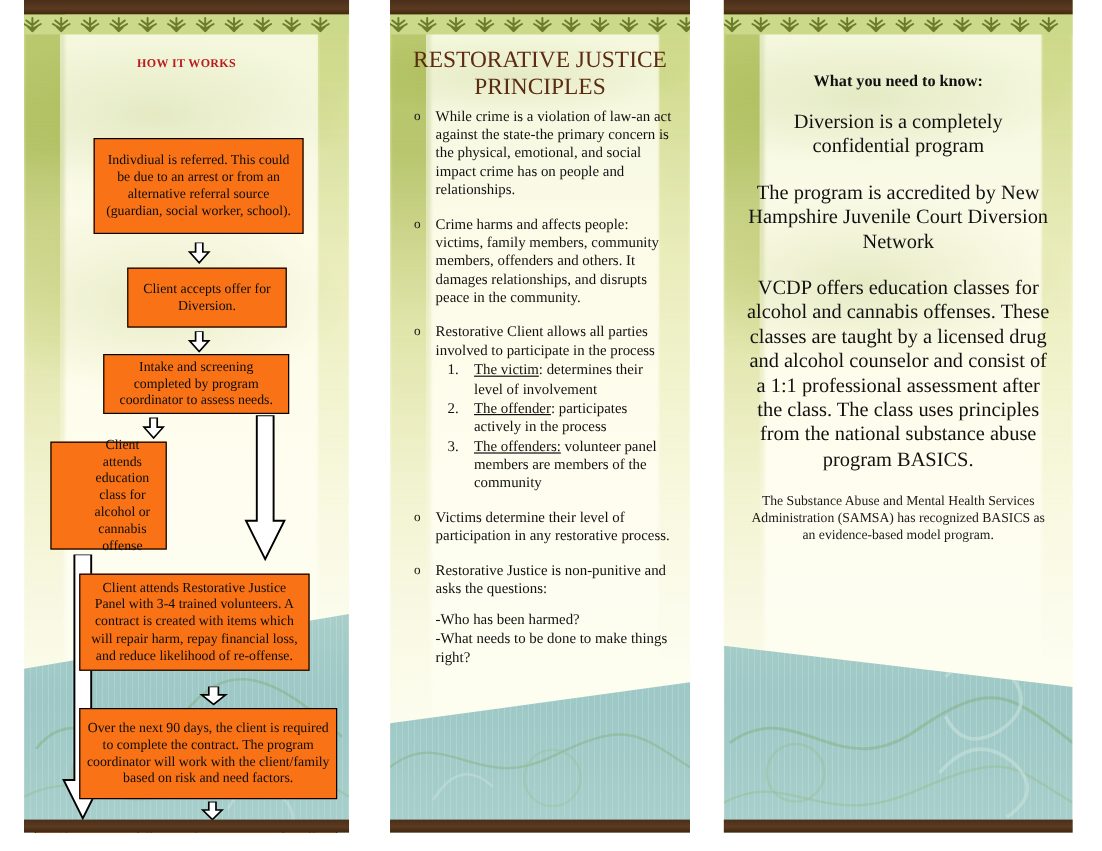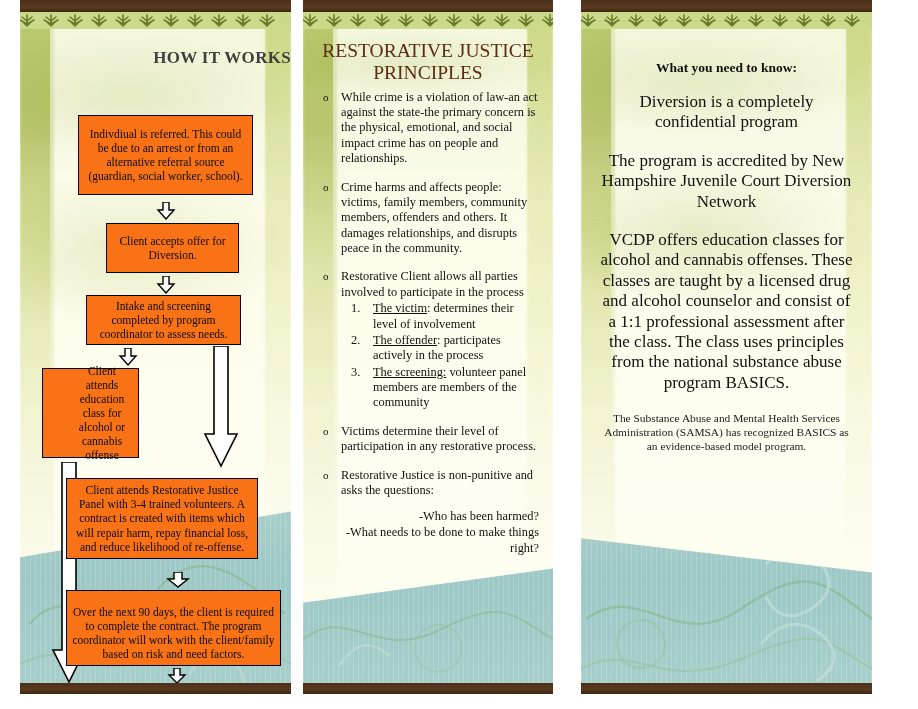--- a/index.html
+++ b/index.html
@@ -17,21 +17,21 @@
 
   
   .panel{
     position:relative;
     height:694px;
     overflow:hidden;
     background:#fdfbe8;
     box-shadow:0 0 0 0 transparent;
   }
   .panel.p1{width:271px;margin-left:20px;}
-  .panel.p2{width:250px;margin-left:12px;}
+  .panel.p2{width:250px;margin-left:34px;}
   .panel.p3{width:291px;margin-left:28px;}
 
   
   .bg-base{
     position:absolute;inset:0;
     background:
       linear-gradient(to bottom,
         #e5eda8 0px, #e8efb4 60px,
         #f3f5cf 140px, #fbfadd 220px,
         #fdfce6 320px, #fefdee 430px,
@@ -99,24 +99,24 @@
     position:absolute;left:0;right:0;bottom:0;height:11px;
     background:linear-gradient(to bottom,#4b2f1a,#5b3a20 55%,#3d250e);
     z-index:6;
   }
 
   
   .content{position:relative;z-index:4;}
 
   
   .flow-title{
-    text-align:right;
+    text-align:center;
     font-weight:bold;
-    color:#404040;
-    font-size:17px;
+    color:#b91c1c;
+    font-size:10px;
     letter-spacing:.3px;
     margin-top:48px;
     font-family:"Liberation Serif", serif;
   }
   .fbox{
     position:absolute;
     background:#f97316;
     border:1.4px solid #000;
     box-sizing:border-box;
     text-align:center;
@@ -159,21 +159,21 @@
     font-size:11px;
   }
   .rj-sub{
     list-style:none;margin:0;padding:0 0 0 8px;
   }
   .rj-sub li{
     position:relative;padding-left:24px;margin-top:1px;
   }
   .rj-sub li .num{position:absolute;left:2px;top:0;}
   .rj-sub li u{text-decoration:underline;}
-  .rj-qs{margin-top:11px;text-align:right;}
+  .rj-qs{margin-top:11px;}
   .rj-qs div{line-height:1.26;}
 
   
   .p3-head{
     text-align:center;font-weight:bold;color:#111;
     font-size:13.5px;margin:60px 18px 16px 18px;
   }
   .p3-block{
     text-align:center;color:#111;
     font-size:17px;line-height:1.2;
@@ -272,21 +272,21 @@
       </div>
 
       <div class="fbox" style="left:46px;top:430px;width:192px;height:81px;display:flex;align-items:center;justify-content:center;">
         <span>Client attends Restorative Justice Panel with 3-4 trained volunteers. A contract is created with items which will repair harm, repay financial loss, and reduce likelihood of re-offense.</span>
       </div>
 
       <svg class="arrow-small" style="left:146px;top:524px;" width="24" height="16" viewBox="0 0 24 16">
         <polygon points="8,0 16,0 16,7 22,7 12,15 2,7 8,7" fill="#fff" stroke="#000" stroke-width="1.4"></polygon>
       </svg>
 
-      <div class="fbox" style="left:46px;top:542px;width:215px;height:76px;display:flex;align-items:flex-end;justify-content:center;">
+      <div class="fbox" style="left:46px;top:542px;width:215px;height:76px;display:flex;align-items:center;justify-content:center;">
         <span>Over the next 90 days, the client is required to complete the contract. The program coordinator will work with the client/family based on risk and need factors.</span>
       </div>
 
       <svg class="arrow-small" style="left:147px;top:620px;" width="20" height="16" viewBox="0 0 20 16">
         <polygon points="7,0 13,0 13,7 18,7 10,15 2,7 7,7" fill="#fff" stroke="#000" stroke-width="1.4"></polygon>
       </svg>
 
       <div class="fbox" style="left:9px;top:637px;width:252px;height:42px;display:flex;align-items:center;justify-content:center;">
         <span>Client successfully completes program after all elements of contract are complete.</span>
       </div>
@@ -355,21 +355,21 @@
           <span class="bullet">o</span>
           <span>Restorative Client allows all parties involved to participate in the process</span>
           <ol class="rj-sub">
             <li>
               <span class="num">1.</span><u>The victim</u><span>: determines their level of involvement</span>
             </li>
             <li>
               <span class="num">2.</span><u>The offender</u><span>: participates actively in the process</span>
             </li>
             <li>
-              <span class="num">3.</span><u>The screening:</u><span> volunteer panel members are members of the community</span>
+              <span class="num">3.</span><u>The offenders:</u><span> volunteer panel members are members of the community</span>
             </li>
           </ol>
         </li>
 
         <li class="rj-item">
           <span class="bullet">o</span>
           <span>Victims determine their level of participation in any restorative process.</span>
         </li>
 
         <li class="rj-item">

